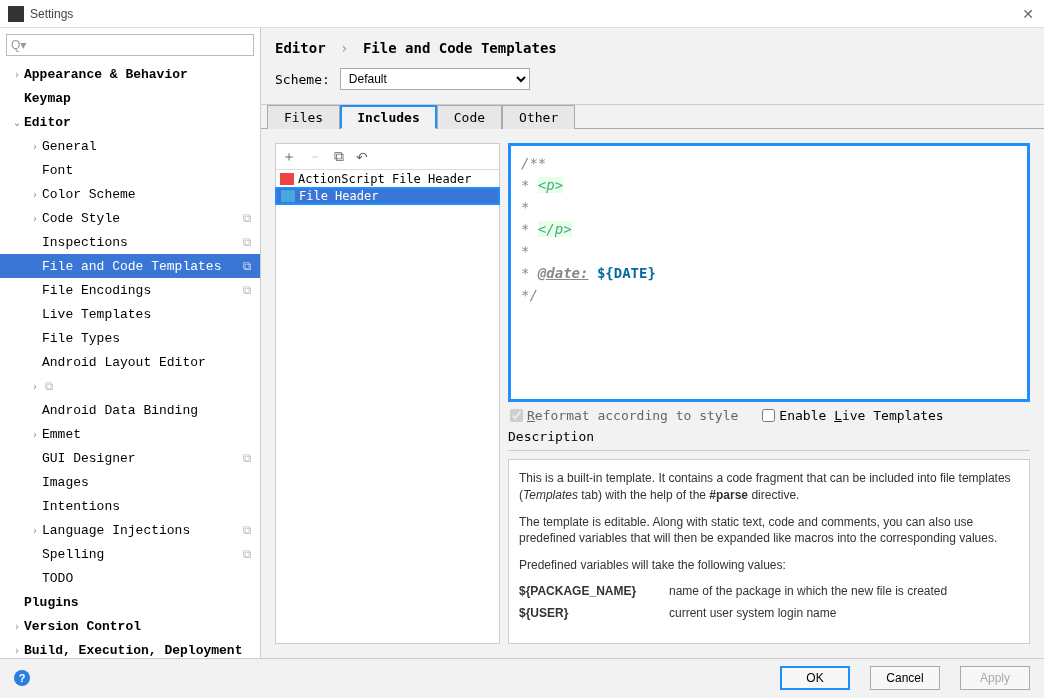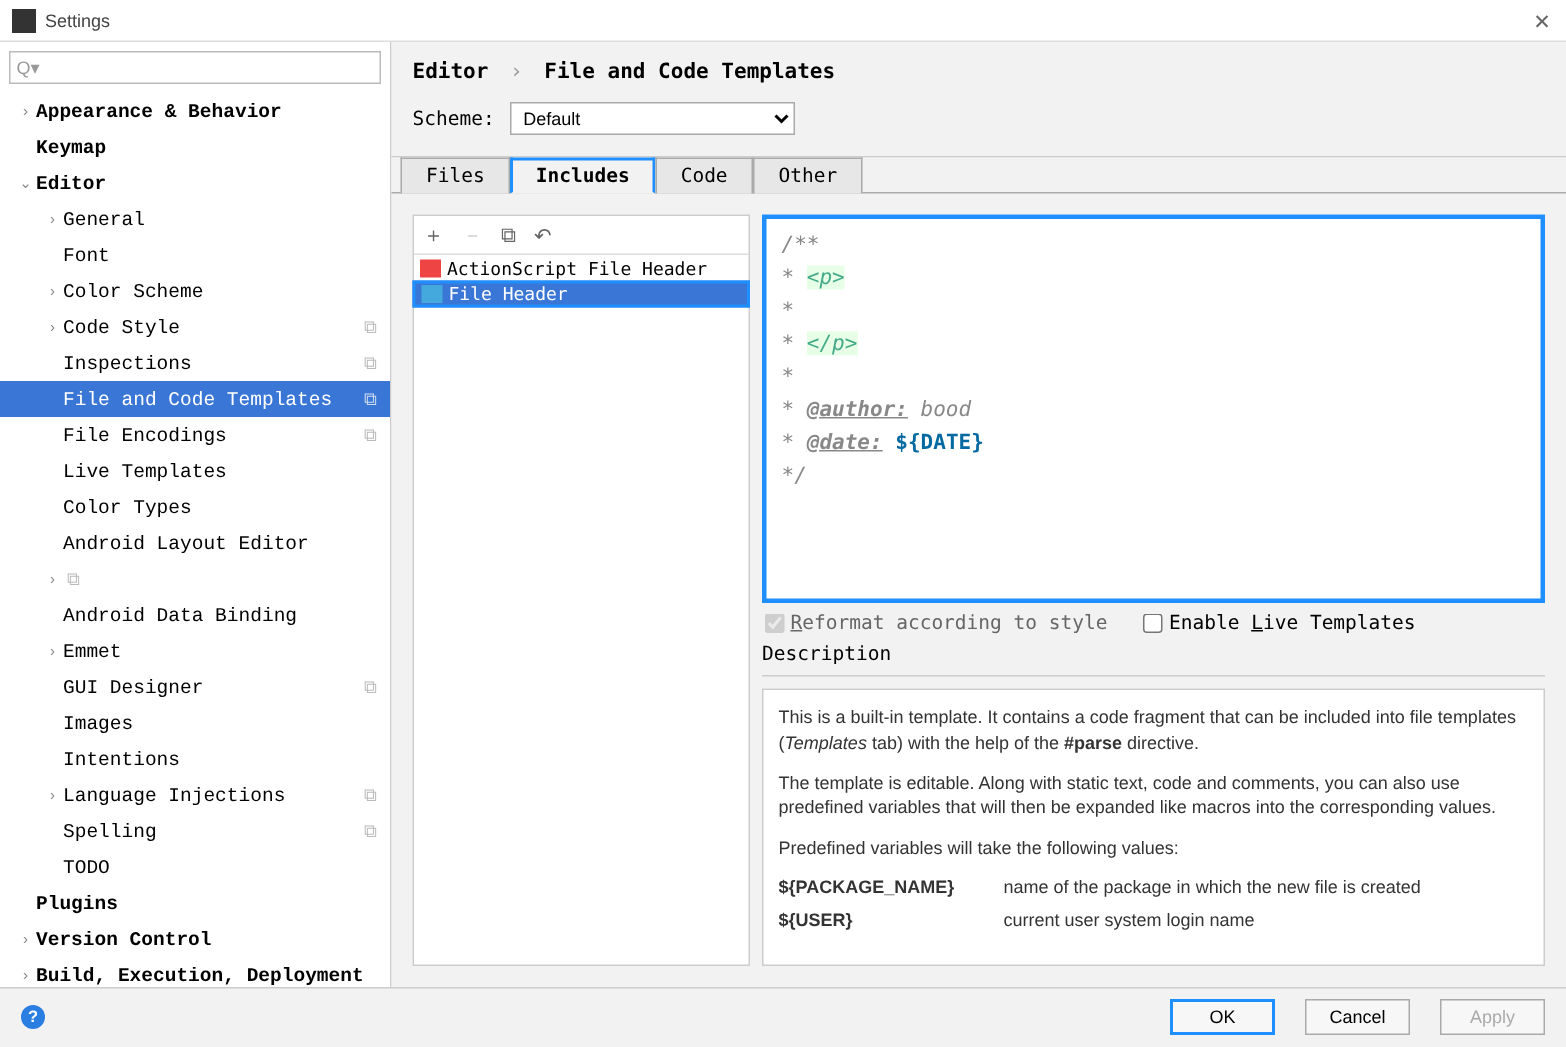--- a/index.html
+++ b/index.html
@@ -146,21 +146,21 @@
           <span class="copy">⧉</span>
         </div>
         <div class="tree-row">
           <span class="indent" style="width: 28px;"></span>
           <span class="arrow"></span>
           <span class="label" style="font-weight: normal;">Live Templates</span>
         </div>
         <div class="tree-row">
           <span class="indent" style="width: 28px;"></span>
           <span class="arrow"></span>
-          <span class="label" style="font-weight: normal;">Color Types</span>
+          <span class="label" style="font-weight: normal;">File Types</span>
         </div>
         <div class="tree-row">
           <span class="indent" style="width: 28px;"></span>
           <span class="arrow"></span>
           <span class="label" style="font-weight: normal;">Android Layout Editor</span>
         </div>
         <div class="tree-row">
           <span class="indent" style="width: 28px;"></span>
           <span class="arrow">›</span>
           <span class="copy">⧉</span>
@@ -267,21 +267,20 @@
           </div>
       </div>
 
       <div class="editor-panel">
         <div class="code-editor">
           <div><span>/**</span></div>
           <div><span> * </span><span class="tag">&lt;p&gt;</span></div>
           <div><span> *</span></div>
           <div><span> * </span><span class="tag">&lt;/p&gt;</span></div>
           <div><span> *</span></div>
-          <div><span> * </span><span class="doclink">@author:</span><span> bood</span></div>
           <div><span> * </span><span class="doclink">@date:</span><span> </span><span class="var">${DATE}</span></div>
           <div><span> */</span></div>
         </div>
 
         <div class="editor-opts">
           <label class="chk">
             <input type="checkbox" checked="" disabled="" style="">
               <span><span class="u">R</span><span id="reformat-rest">eformat according to style</span></span>
           </label>
           <label class="chk" style="color:#000">

